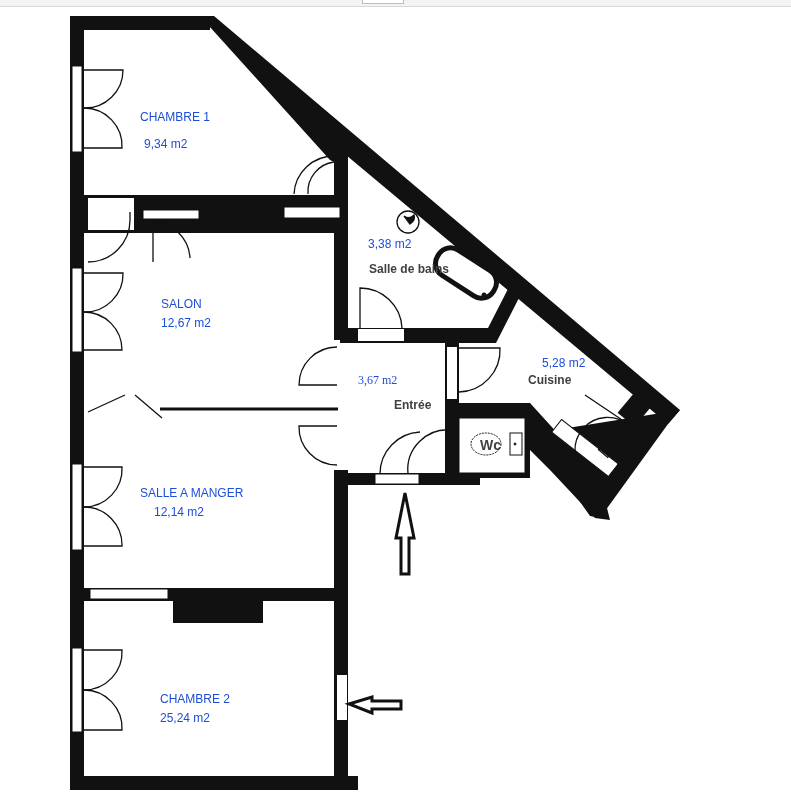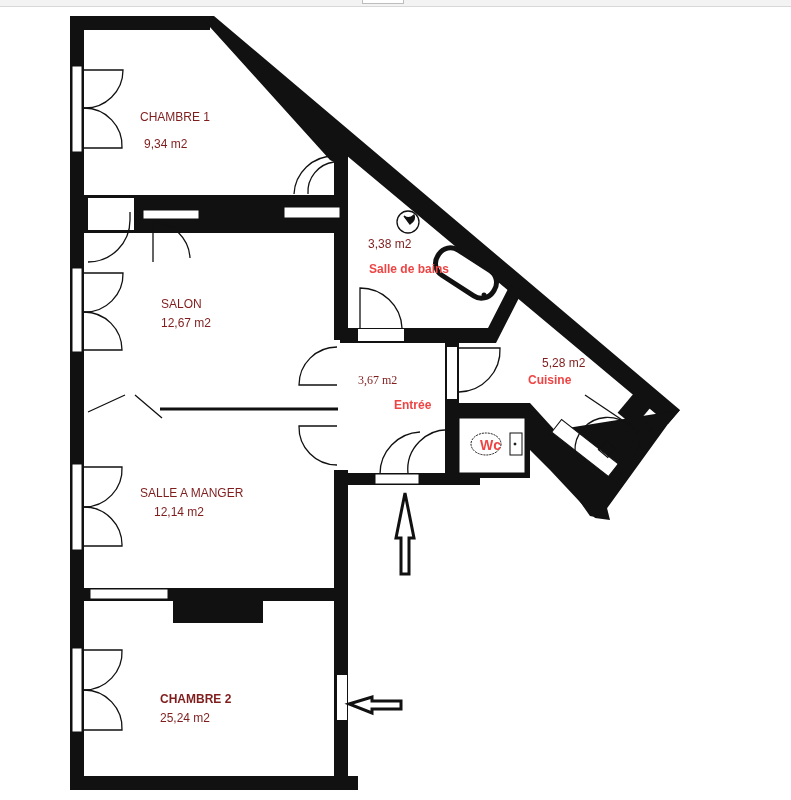--- a/index.html
+++ b/index.html
@@ -1,21 +1,21 @@
 <!DOCTYPE html>
 <html><head>
 <meta charset="utf-8">
 <style>
   html, body { margin: 0; padding: 0; background: #ffffff; }
   body { width: 791px; height: 800px; position: relative; overflow: hidden; font-family: "Liberation Sans", sans-serif; }
   .topbar { position: absolute; left: 0; top: 0; width: 791px; height: 6px; background: #f3f3f3; border-bottom: 1px solid #d8d8d8; }
   .topbar .tab { position: absolute; left: 362px; top: 0; width: 40px; height: 3px; border: 1px solid #bdbdbd; border-top: none; background: #fff; }
   svg.plan { position: absolute; left: 0; top: 0; }
-  .lbl { position: absolute; white-space: nowrap; font-size: 12px; line-height: 14px; color: #7f1d1d; }
-  .lbl.bold { font-weight: bold; color: #ef4444; font-size: 12px; }
+  .lbl { position: absolute; white-space: nowrap; font-size: 12px; line-height: 14px; color: #1d4ed8; }
+  .lbl.bold { font-weight: bold; color: #404040; font-size: 12px; }
   .lbl.name { font-size: 12px; }
 </style>
 </head>
 <body>
 
 <div class="topbar">
   <div class="tab"></div>
 </div>
 
 <svg class="plan" width="791" height="800" viewBox="0 0 791 800">
@@ -122,21 +122,21 @@
 
 <div class="lbl name" style="left:140px; top:110px;">CHAMBRE 1</div>
 <div class="lbl" style="left:144px; top:137px;">9,34 m2</div>
 
 <div class="lbl name" style="left:161px; top:297px;">SALON</div>
 <div class="lbl" style="left:161px; top:316px;">12,67 m2</div>
 
 <div class="lbl name" style="left:140px; top:486px;">SALLE A MANGER</div>
 <div class="lbl" style="left:154px; top:505px;">12,14 m2</div>
 
-<div class="lbl name" style="left:160px; top:692px;font-weight:bold;">CHAMBRE 2</div>
+<div class="lbl name" style="left:160px; top:692px;">CHAMBRE 2</div>
 <div class="lbl" style="left:160px; top:711px;">25,24 m2</div>
 
 <div class="lbl" style="left:368px; top:237px;">3,38 m2</div>
 <div class="lbl bold" style="left:369px; top:262px;">Salle de bains</div>
 
 <div class="lbl" style="left:358px; top:373px;font-family:Liberation Serif, serif;">3,67 m2</div>
 <div class="lbl bold" style="left:394px; top:398px;">Entrée</div>
 
 <div class="lbl" style="left:517px; top:356px;margin-left:25px;">5,28 m2</div>
 <div class="lbl bold" style="left:528px; top:373px;">Cuisine</div>

